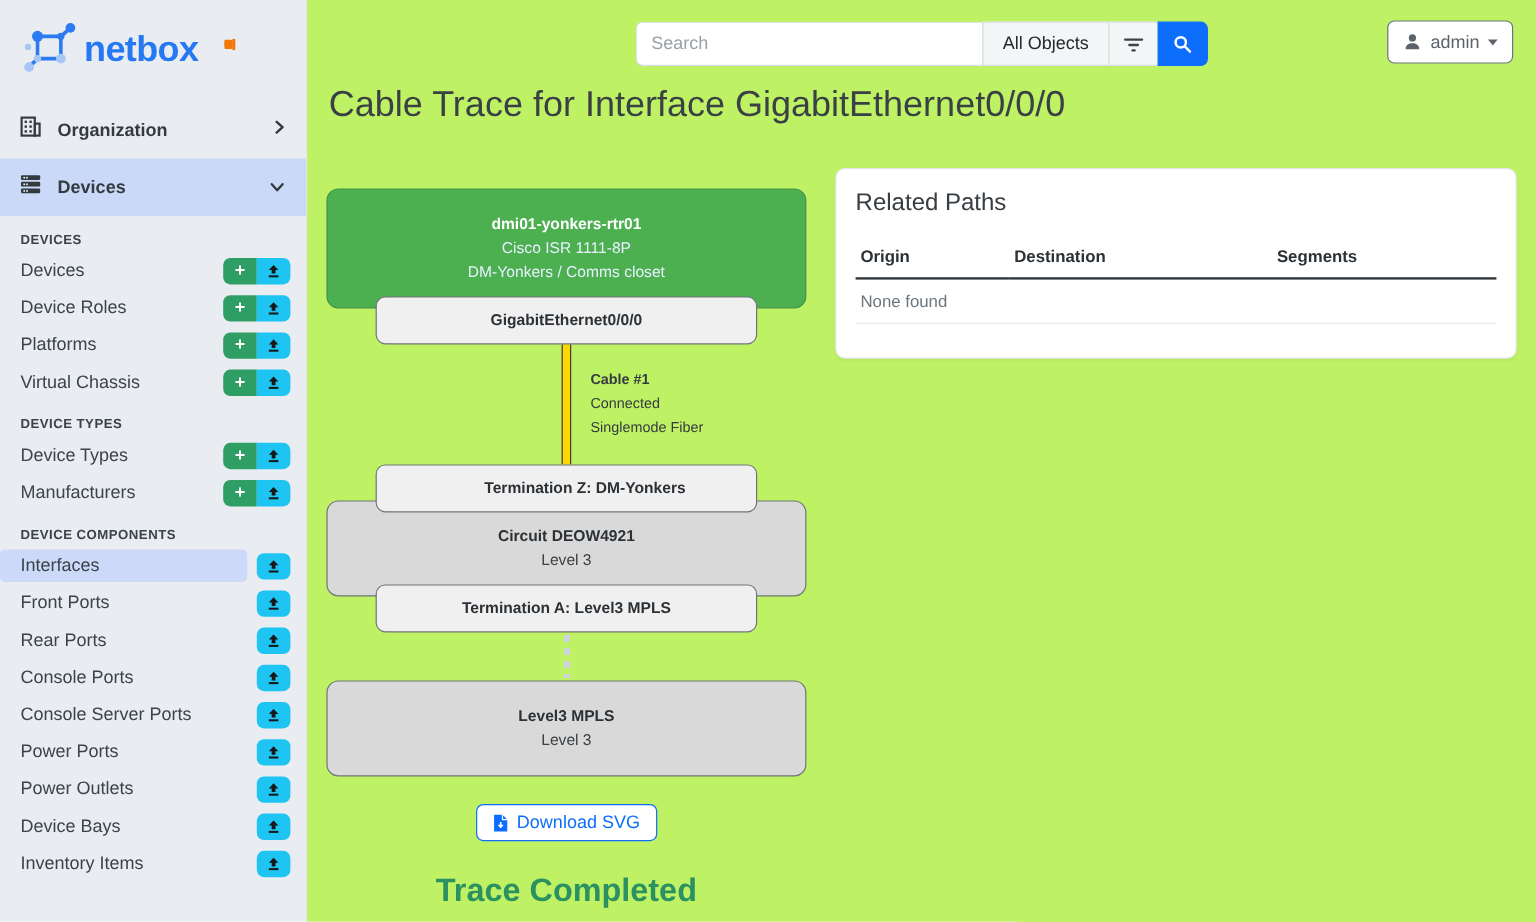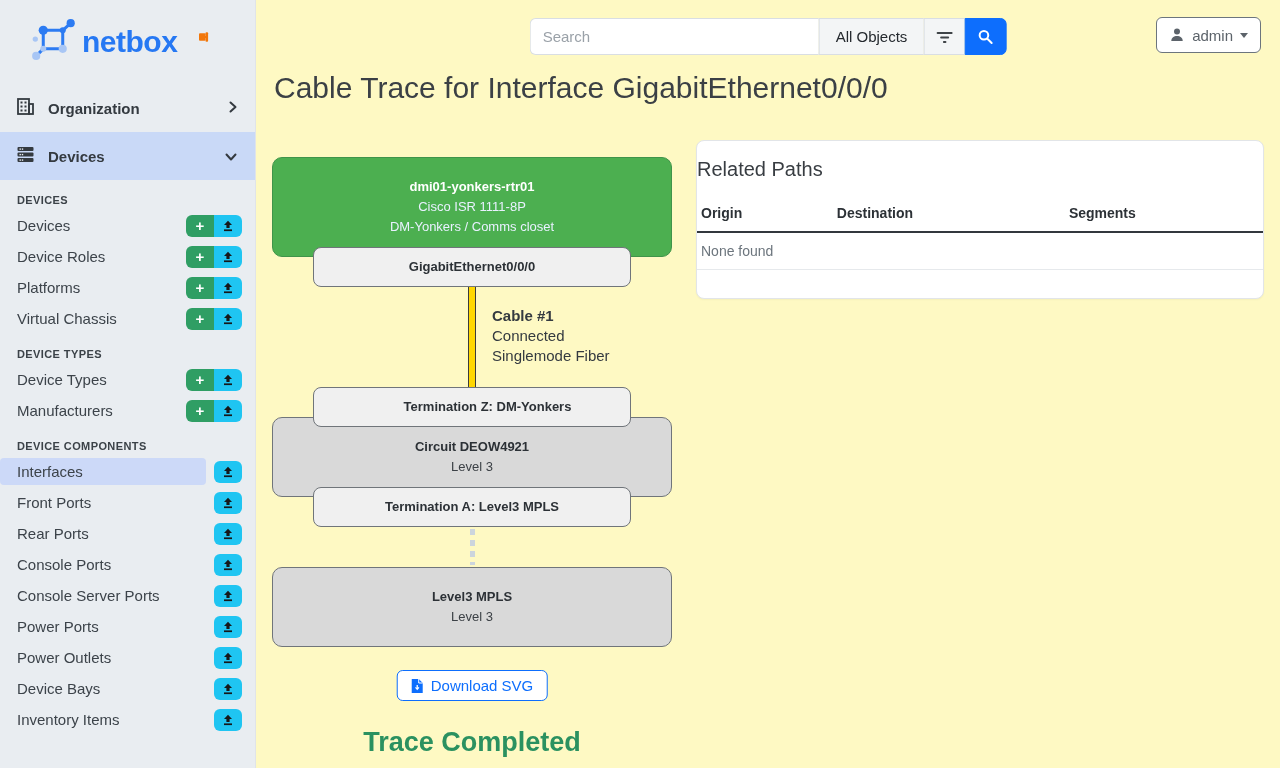--- a/index.html
+++ b/index.html
@@ -2,40 +2,40 @@
 <html><head>
 <meta charset="utf-8">
 <style>
   * { margin:0; padding:0; box-sizing:border-box; }
   html,body { width:1280px; height:768px; overflow:hidden; background:#fff;
     font-family:"Liberation Sans", sans-serif; color:#343a40; }
 
   
   .sidebar { position:absolute; left:0; top:0; width:256px; height:768px;
     background:#e9edf1; border-right:1px solid #e0e4e8; overflow:hidden; }
-  .logo-row { height:84px; display:flex; align-items:center; padding-left:30px; }
+  .logo-row { height:84px; display:flex; align-items:center; padding-left:18px; }
   .brand { font-size:30px; font-weight:bold; color:#2678f3; letter-spacing:-0.5px; margin-left:6px; }
   .pin { margin-left:16px; margin-top:-6px; }
   .navrow { height:48px; display:flex; align-items:center; padding:0 18px 0 16px; cursor:pointer; }
   .navrow.active { background:#c9d9f7; }
   .navrow .nlabel { font-size:15px; font-weight:bold; color:#343a40; margin-left:13px; flex:1; }
   .section-title { margin:14px 17px 4px; font-size:11px; font-weight:bold; color:#3b4248; letter-spacing:.4px; }
   .srow { position:relative; height:31px; display:flex; align-items:center; padding:0 13px 0 17px; }
   .srow .slabel { flex:1; font-size:15px; color:#3c434a; position:relative; z-index:1; }
   .srow.active::before { content:''; position:absolute; left:0; top:2px; bottom:2px; right:49px;
     background:#ccd9f8; border-radius:4px; }
   .bgroup { display:flex; position:relative; z-index:1; }
   .bgroup button { width:28px; height:22px; border:none; display:flex; align-items:center;
     justify-content:center; cursor:pointer; padding:0; }
   .badd { background:#2f9e64; border-radius:6px 0 0 6px; color:#fff; font-size:15px; font-weight:bold; line-height:1; }
   .bimp { background:#1fc5f2; border-radius:0 6px 6px 0; }
   .bimp.solo { border-radius:6px; }
 
   
-  .main { position:absolute; left:256px; top:0; width:1024px; height:768px; background:#fef9c3; }
+  .main { position:absolute; left:256px; top:0; width:1024px; height:768px; background:#bef264; }
 
   .topbar { position:relative; height:70px; }
   .search-group { position:absolute; left:50%; top:18px; transform:translateX(-50%);
     display:flex; height:37px; border-radius:6px; }
   .search-input { width:289px; height:37px; border:1px solid #d9dee3; border-right:none;
     border-radius:6px 0 0 6px; padding:0 12px; font-size:15px; color:#343a40; outline:none; }
   .search-input::placeholder { color:#9aa1a8; }
   .scope-btn { height:37px; padding:0 16px; background:#f3f5f6; border:1px solid #d9dee3;
     border-right:none; font-size:15px; color:#24292e; cursor:pointer; }
   .filter-btn { width:41px; height:37px; background:#f3f5f6; border:1px solid #d9dee3;
@@ -64,34 +64,34 @@
   .node-termz { top:230px;padding-left:31px; }
   .node-terma { top:330px; }
   .node-gray { left:0; width:400px; height:80px; background:#d9d9d9;
     border:1px solid #70757a; border-radius:10px; z-index:2; }
   .node-circuit { top:260px; }
   .node-far { top:410px;text-align:center; }
   .node-gray .nm { font-weight:bold; color:#2c3136; }
   .node-gray .sub { color:#3c4146; }
   .cable-line { position:absolute; left:196px; top:130px; width:8px; height:100px;
     background:#ffd700; border-left:1px solid #3c3c3c; border-right:1px solid #3c3c3c; z-index:0; }
-  .cable-labels { position:absolute; left:220px; top:149px; text-align:left; font-size:15px;
+  .cable-labels { position:absolute; left:220px; top:149px; text-align:left; font-size:12px;
     line-height:20px; z-index:4; cursor:pointer; }
   .cable-labels .nm { font-weight:bold; }
   .dash-line { position:absolute; left:198px; top:372px; width:5px; height:36px;
     background:repeating-linear-gradient(to bottom,#ccd5dd 0 6px,transparent 6px 11px); z-index:0; }
   .dl-btn { position:absolute; left:50%; transform:translateX(-50%); top:513px;
     display:inline-flex; align-items:center; gap:7px; padding:6px 13px; background:#fff;
     border:1px solid #0d6efd; border-radius:6px; color:#0d6efd; font-size:15px; cursor:pointer; }
   .trace-status { position:absolute; left:0; top:570px; width:100%; text-align:center;
     font-size:27px; color:#2b9160;font-weight:bold; }
 
   
   .paths-card { position:absolute; left:440px; top:140px; width:568px; min-height:159px;
-    background:#fff; border:1px solid #e2e5e8; border-radius:8px; padding:17px 0 24px;
+    background:#fff; border:1px solid #e2e5e8; border-radius:8px; padding:17px 16px 24px;
     box-shadow:0 1px 2px rgba(0,0,0,.04); }
   .paths-title { font-size:20px; color:#383d42; margin-bottom:16px; font-weight:400; }
   .paths-table { width:100%; border-collapse:collapse; font-size:14px; }
   .paths-table th { text-align:left; font-weight:bold; color:#2c3136; padding:8px 4px 10px;
     border-bottom:2px solid #32383e; }
   .paths-table td { padding:10px 4px; color:#6c757d; border-bottom:1px solid #e6e9ec; }
   .col-origin { width:24%; } .col-dest { width:41%; } .col-seg { width:35%; }
 </style>
 </head>
 <body>

